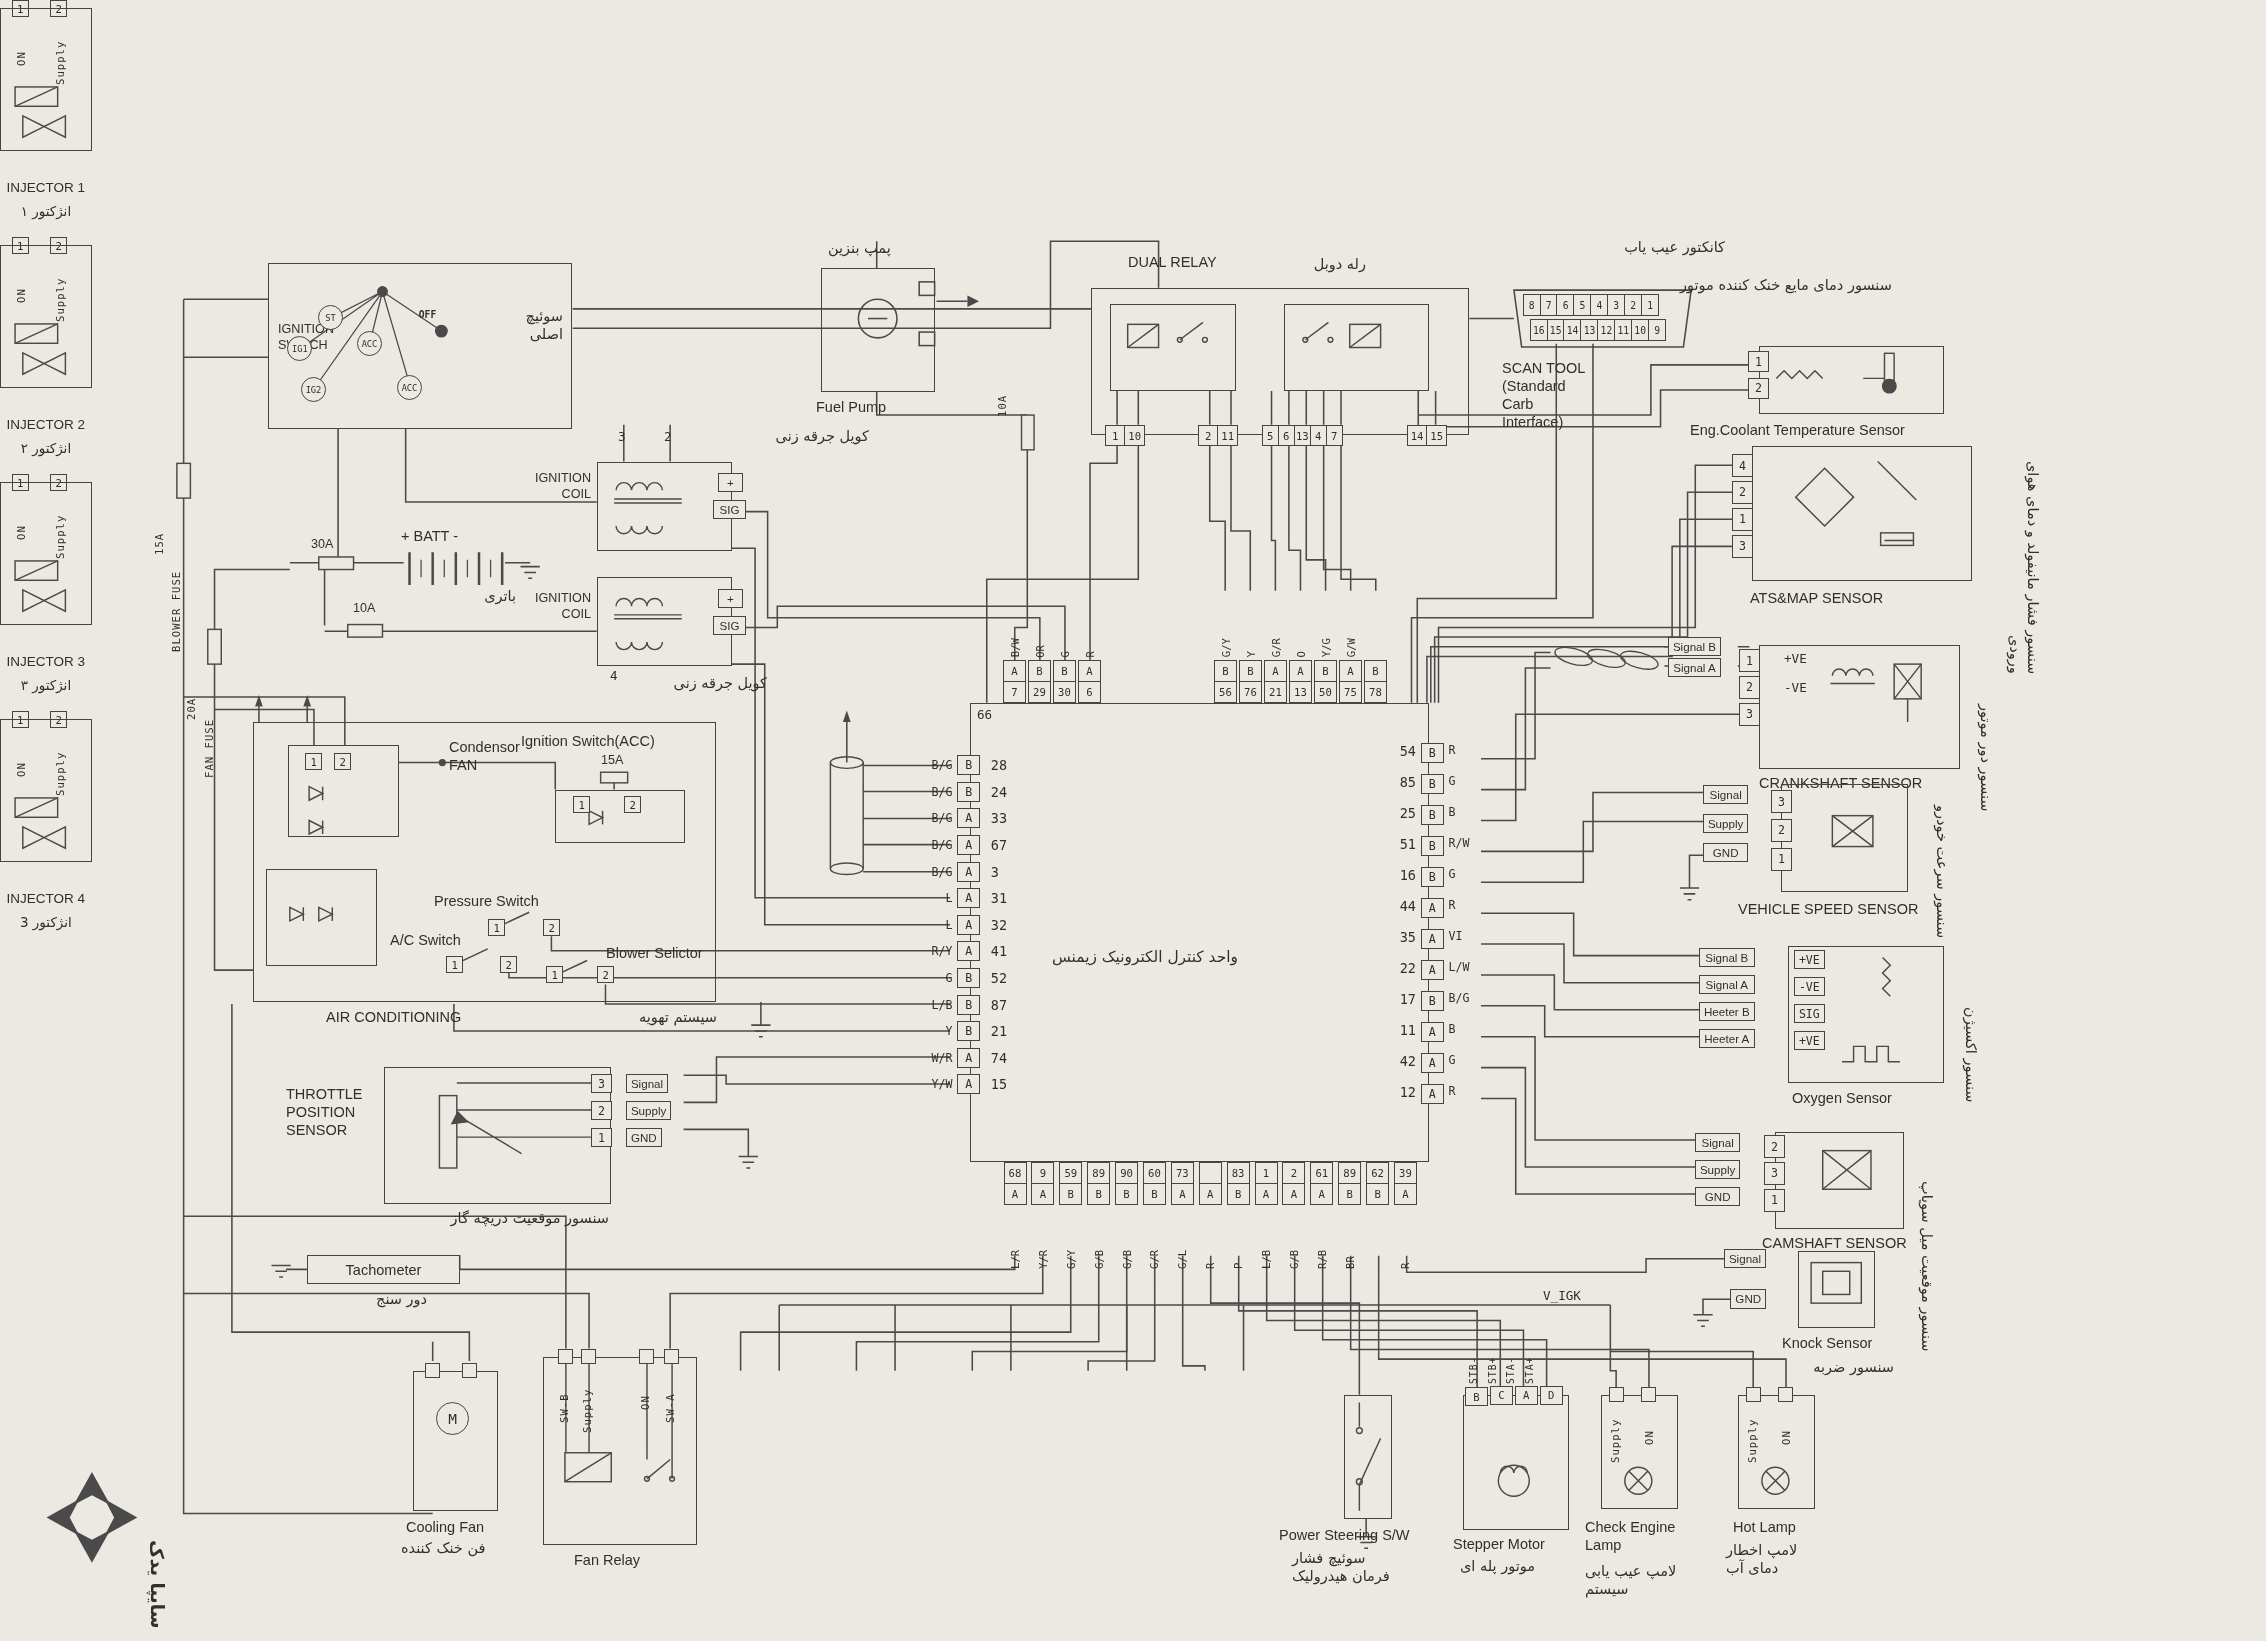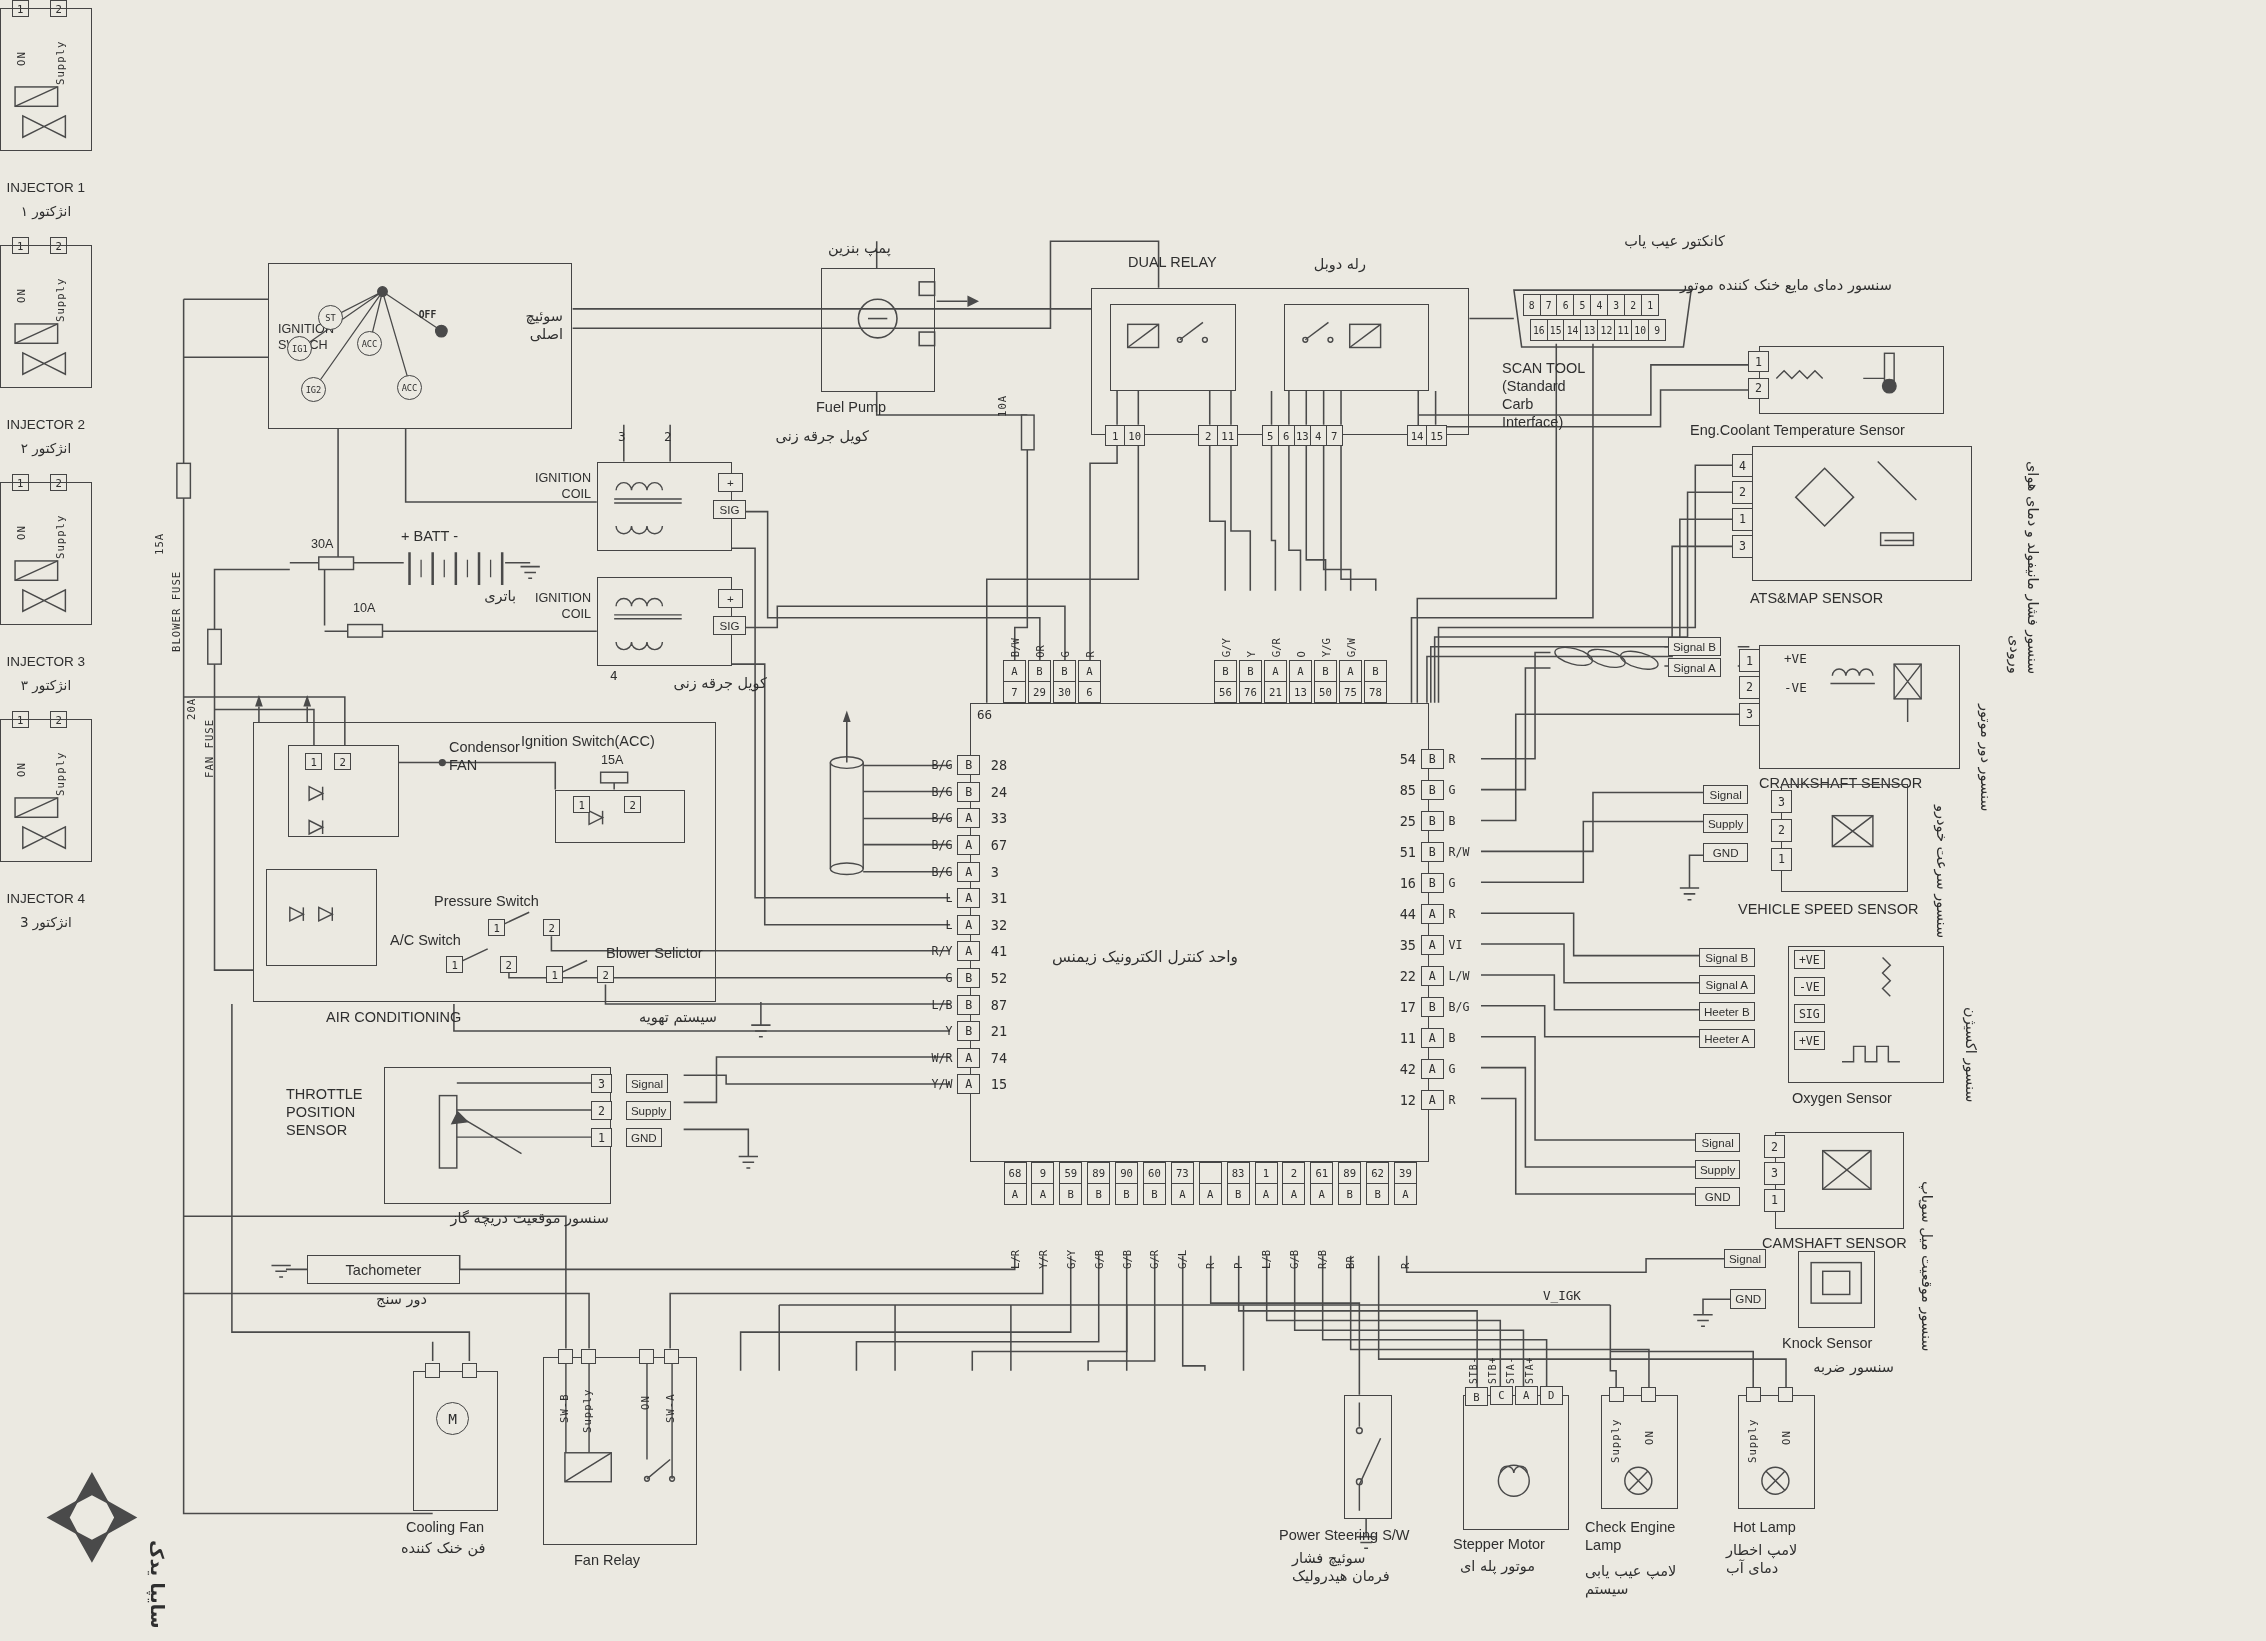--- a/index.html
+++ b/index.html
@@ -18,21 +18,21 @@
   .vtu{writing-mode:vertical-rl;transform:rotate(180deg)}
   .wires{position:absolute;left:0;top:0}
   .pb{width:23px;height:20px;border:1.4px solid #454545;display:flex;align-items:center;justify-content:center;font:11.6px "DejaVu Sans Mono",monospace;flex:none;background:#ebe9e1}
   .pb2{width:21px;height:23px;border:1.4px solid #454545;display:flex;align-items:center;justify-content:center;font:11.6px "DejaVu Sans Mono",monospace;background:#ebe9e1}
   .pincol{position:absolute;display:flex;flex-direction:column}
   .tag{border:1.4px solid #454545;font-size:11.6px;height:19.3px;display:flex;align-items:center;justify-content:center;padding:0 3.9px;background:#ebe9e1;white-space:nowrap}
   .tagcol{position:absolute;display:flex;flex-direction:column}
   .lrow{height:26.6px;display:flex;align-items:center;justify-content:flex-end;gap:4.8px}
   .lcolor{width:93px;text-align:right;font:11.6px "DejaVu Sans Mono",monospace}
   .lpin{width:39px;font:13.5px "DejaVu Sans Mono",monospace;padding-left:5.8px}
-  .rrow{height:31px;display:flex;align-items:center;gap:4.8px}
+  .rrow{height:31px;display:flex;align-items:flex-start;gap:4.8px}
   .rpin{width:37px;text-align:right;font:13.5px "DejaVu Sans Mono",monospace}
   .rcolor{font:11.6px "DejaVu Sans Mono",monospace}
   .tcol{width:25px;display:flex;flex-direction:column;align-items:center;justify-content:flex-end;height:112px}
   .tcolor{font:10.6px "DejaVu Sans Mono",monospace;margin-bottom:2.9px}
   .tbox{width:23px;height:22px;border:1.4px solid #454545;display:flex;align-items:center;justify-content:center;font:10.6px "DejaVu Sans Mono",monospace;background:#ebe9e1}
   .tbox + .tbox{margin-top:-1.4px}
   .bcol{width:26px;display:flex;flex-direction:column;align-items:center}
   .bcolor{font:10.6px "DejaVu Sans Mono",monospace;margin-top:3.9px;height:60px}
   .hlist{position:absolute;display:flex}
   .cell{width:21px;height:21px;border:1.4px solid #454545;display:flex;align-items:center;justify-content:center;font:10.6px "DejaVu Sans Mono",monospace;background:#ebe9e1;margin-left:-1.4px}
@@ -352,21 +352,21 @@
       <span class="scell">13</span>
       <span class="scell">12</span>
       <span class="scell">11</span>
       <span class="scell">10</span>
       <span class="scell">9</span>
     </div>
   <div class="lbl pre" style="left:1502px;top:359px;width:154px">SCAN TOOL
 (Standard
 Carb
 Interface)</div>
-  <div class="lbl fa" style="left:1556px;top:232px;width:169px">کانکتور عیب یاب</div>
+  <div class="lbl fa" style="left:1556px;top:238px;width:169px">کانکتور عیب یاب</div>
 
   <div class="box" style="left:1759px;top:346px;width:185px;height:68px"></div>
   <div class="pincol" style="left:1748px;top:351px;gap:5.8px">
 
   <span class="pb2" style="height:21px">1</span>
       <span class="pb2" style="height:21px">2</span>
     </div>
   <div class="lbl" style="left:1690px;top:421px;width:290px">Eng.Coolant Temperature Sensor</div>
   <div class="lbl fa ctr" style="left:1680px;top:276px;width:328px">سنسور دمای مایع خنک کننده موتور</div>
 

